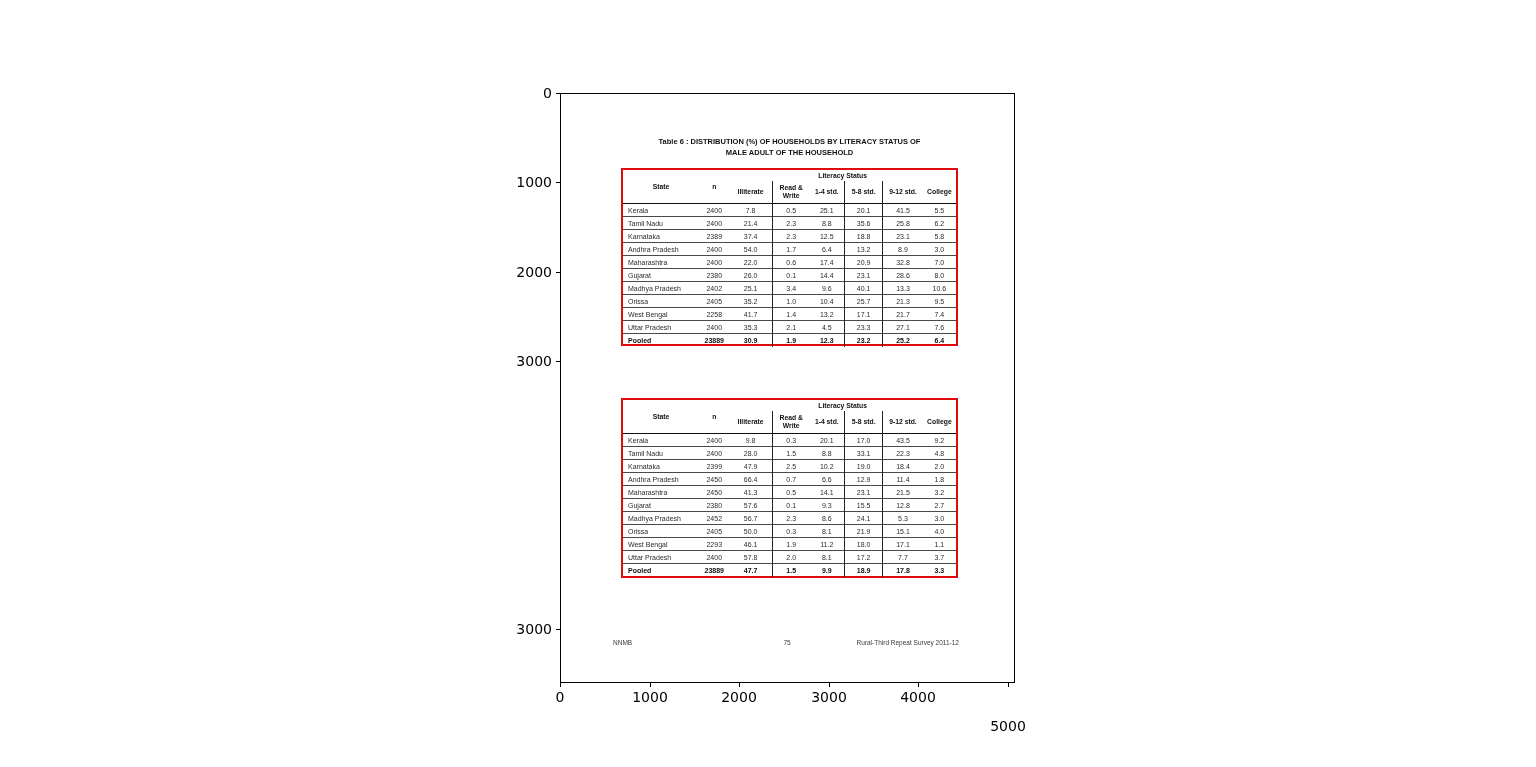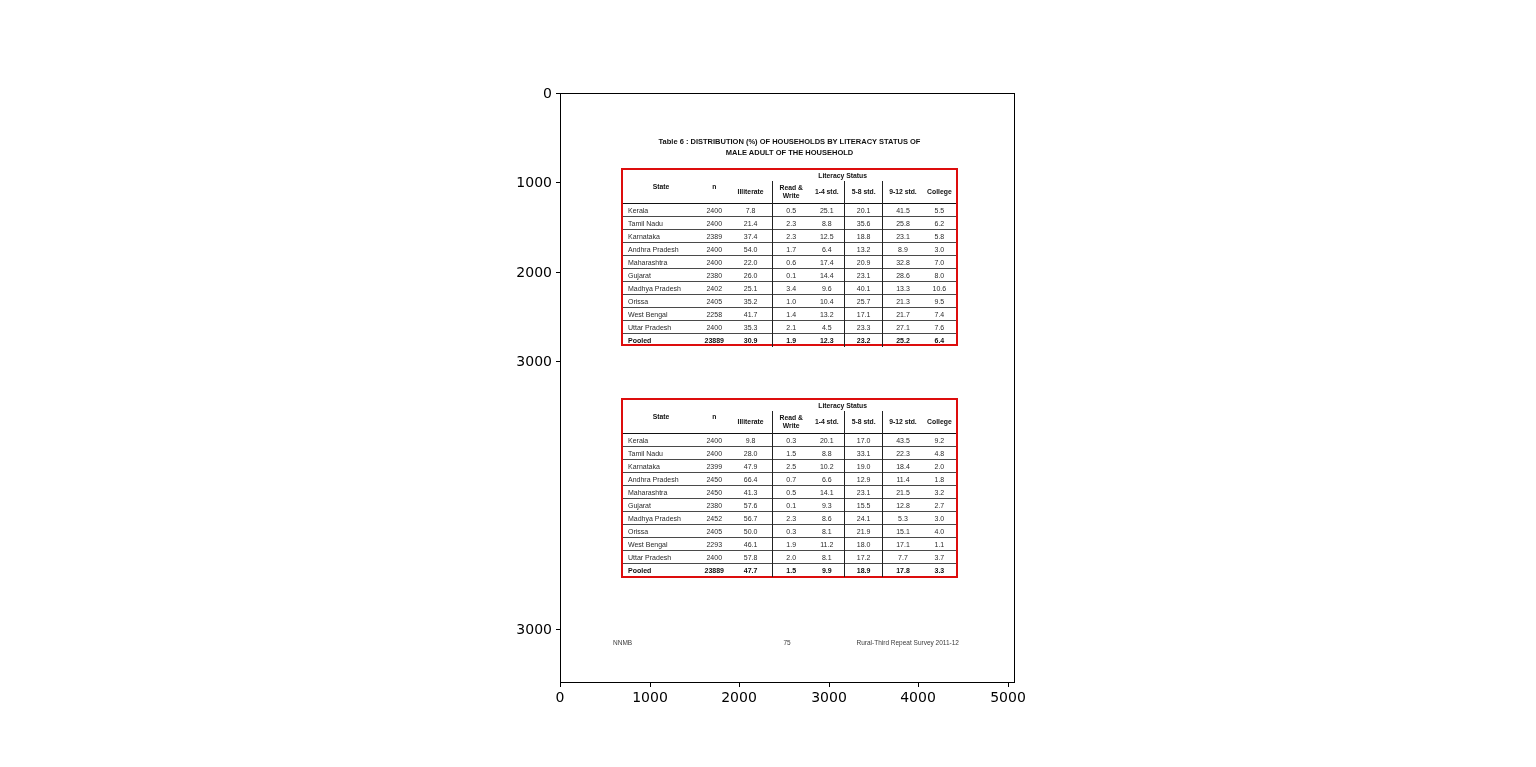--- a/index.html
+++ b/index.html
@@ -372,16 +372,16 @@
       <div class="tick-label xtick-label" style="left: 530px; top: 689px;">0</div>
       <div class="tick-mark" style="left: 560px; top: 683px; width: 1px; height: 4px;"></div>
       <div class="tick-label xtick-label" style="left: 620px; top: 689px;">1000</div>
       <div class="tick-mark" style="left: 650px; top: 683px; width: 1px; height: 4px;"></div>
       <div class="tick-label xtick-label" style="left: 709px; top: 689px;">2000</div>
       <div class="tick-mark" style="left: 739px; top: 683px; width: 1px; height: 4px;"></div>
       <div class="tick-label xtick-label" style="left: 799px; top: 689px;">3000</div>
       <div class="tick-mark" style="left: 829px; top: 683px; width: 1px; height: 4px;"></div>
       <div class="tick-label xtick-label" style="left: 888px; top: 689px;">4000</div>
       <div class="tick-mark" style="left: 918px; top: 683px; width: 1px; height: 4px;"></div>
-      <div class="tick-label xtick-label" style="left: 978px; top: 689px;">5000</div>
+      <div class="tick-label xtick-label" style="left: 978px; top: 718px;">5000</div>
       <div class="tick-mark" style="left: 1008px; top: 683px; width: 1px; height: 4px;"></div>
     </div>
 </div>
 
 </body></html>

